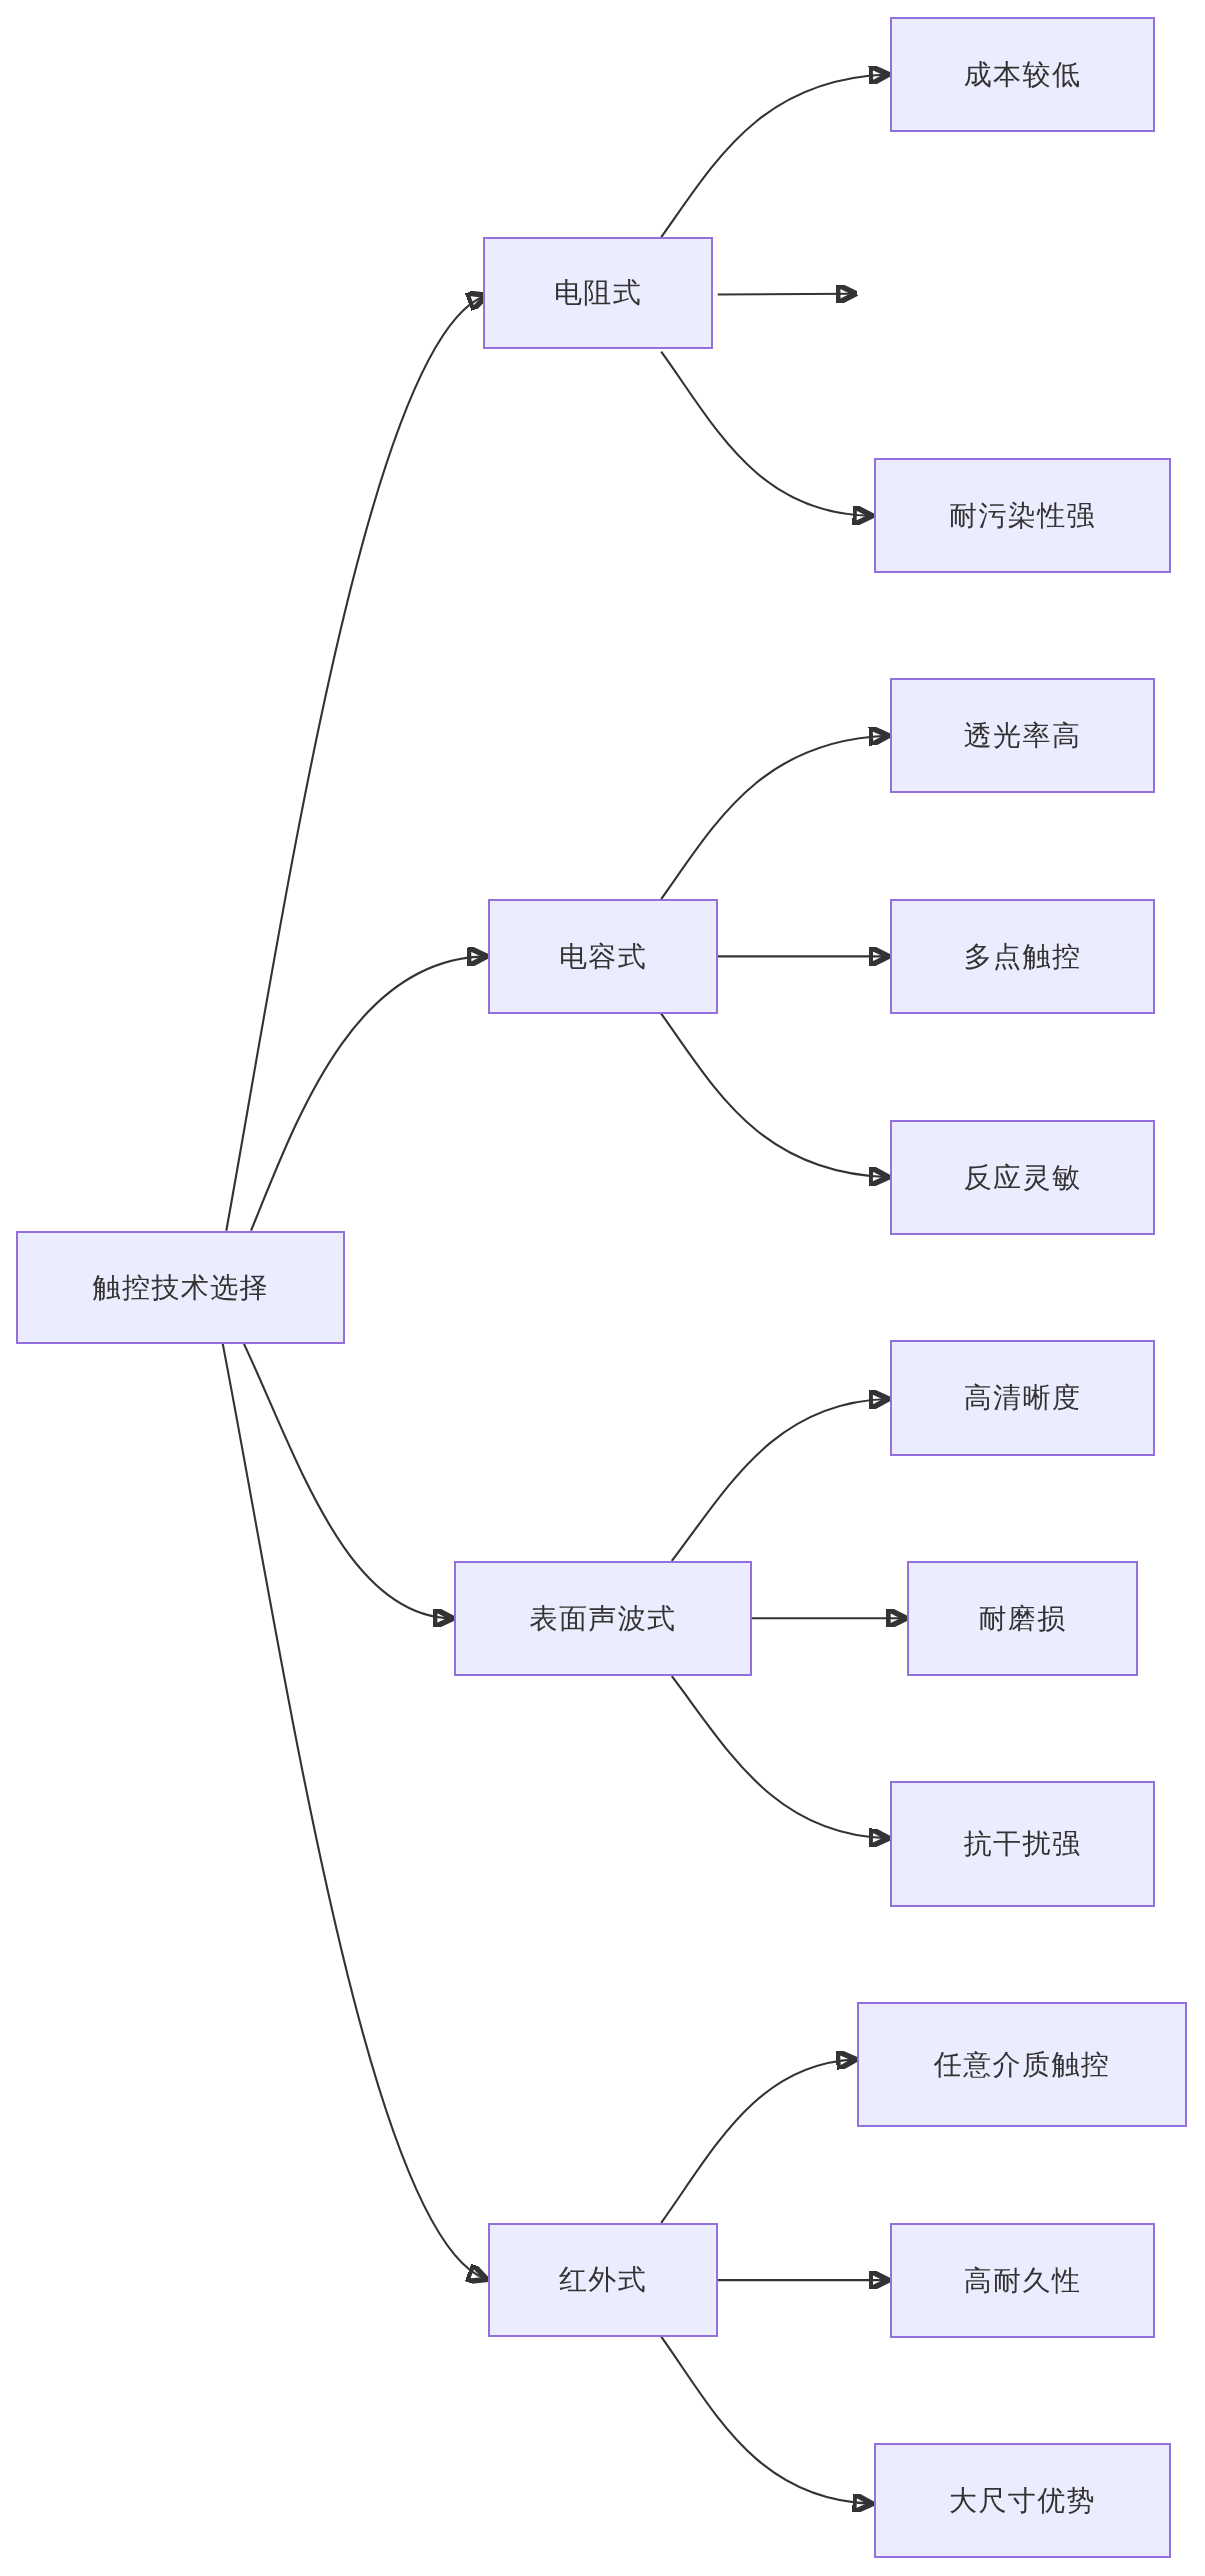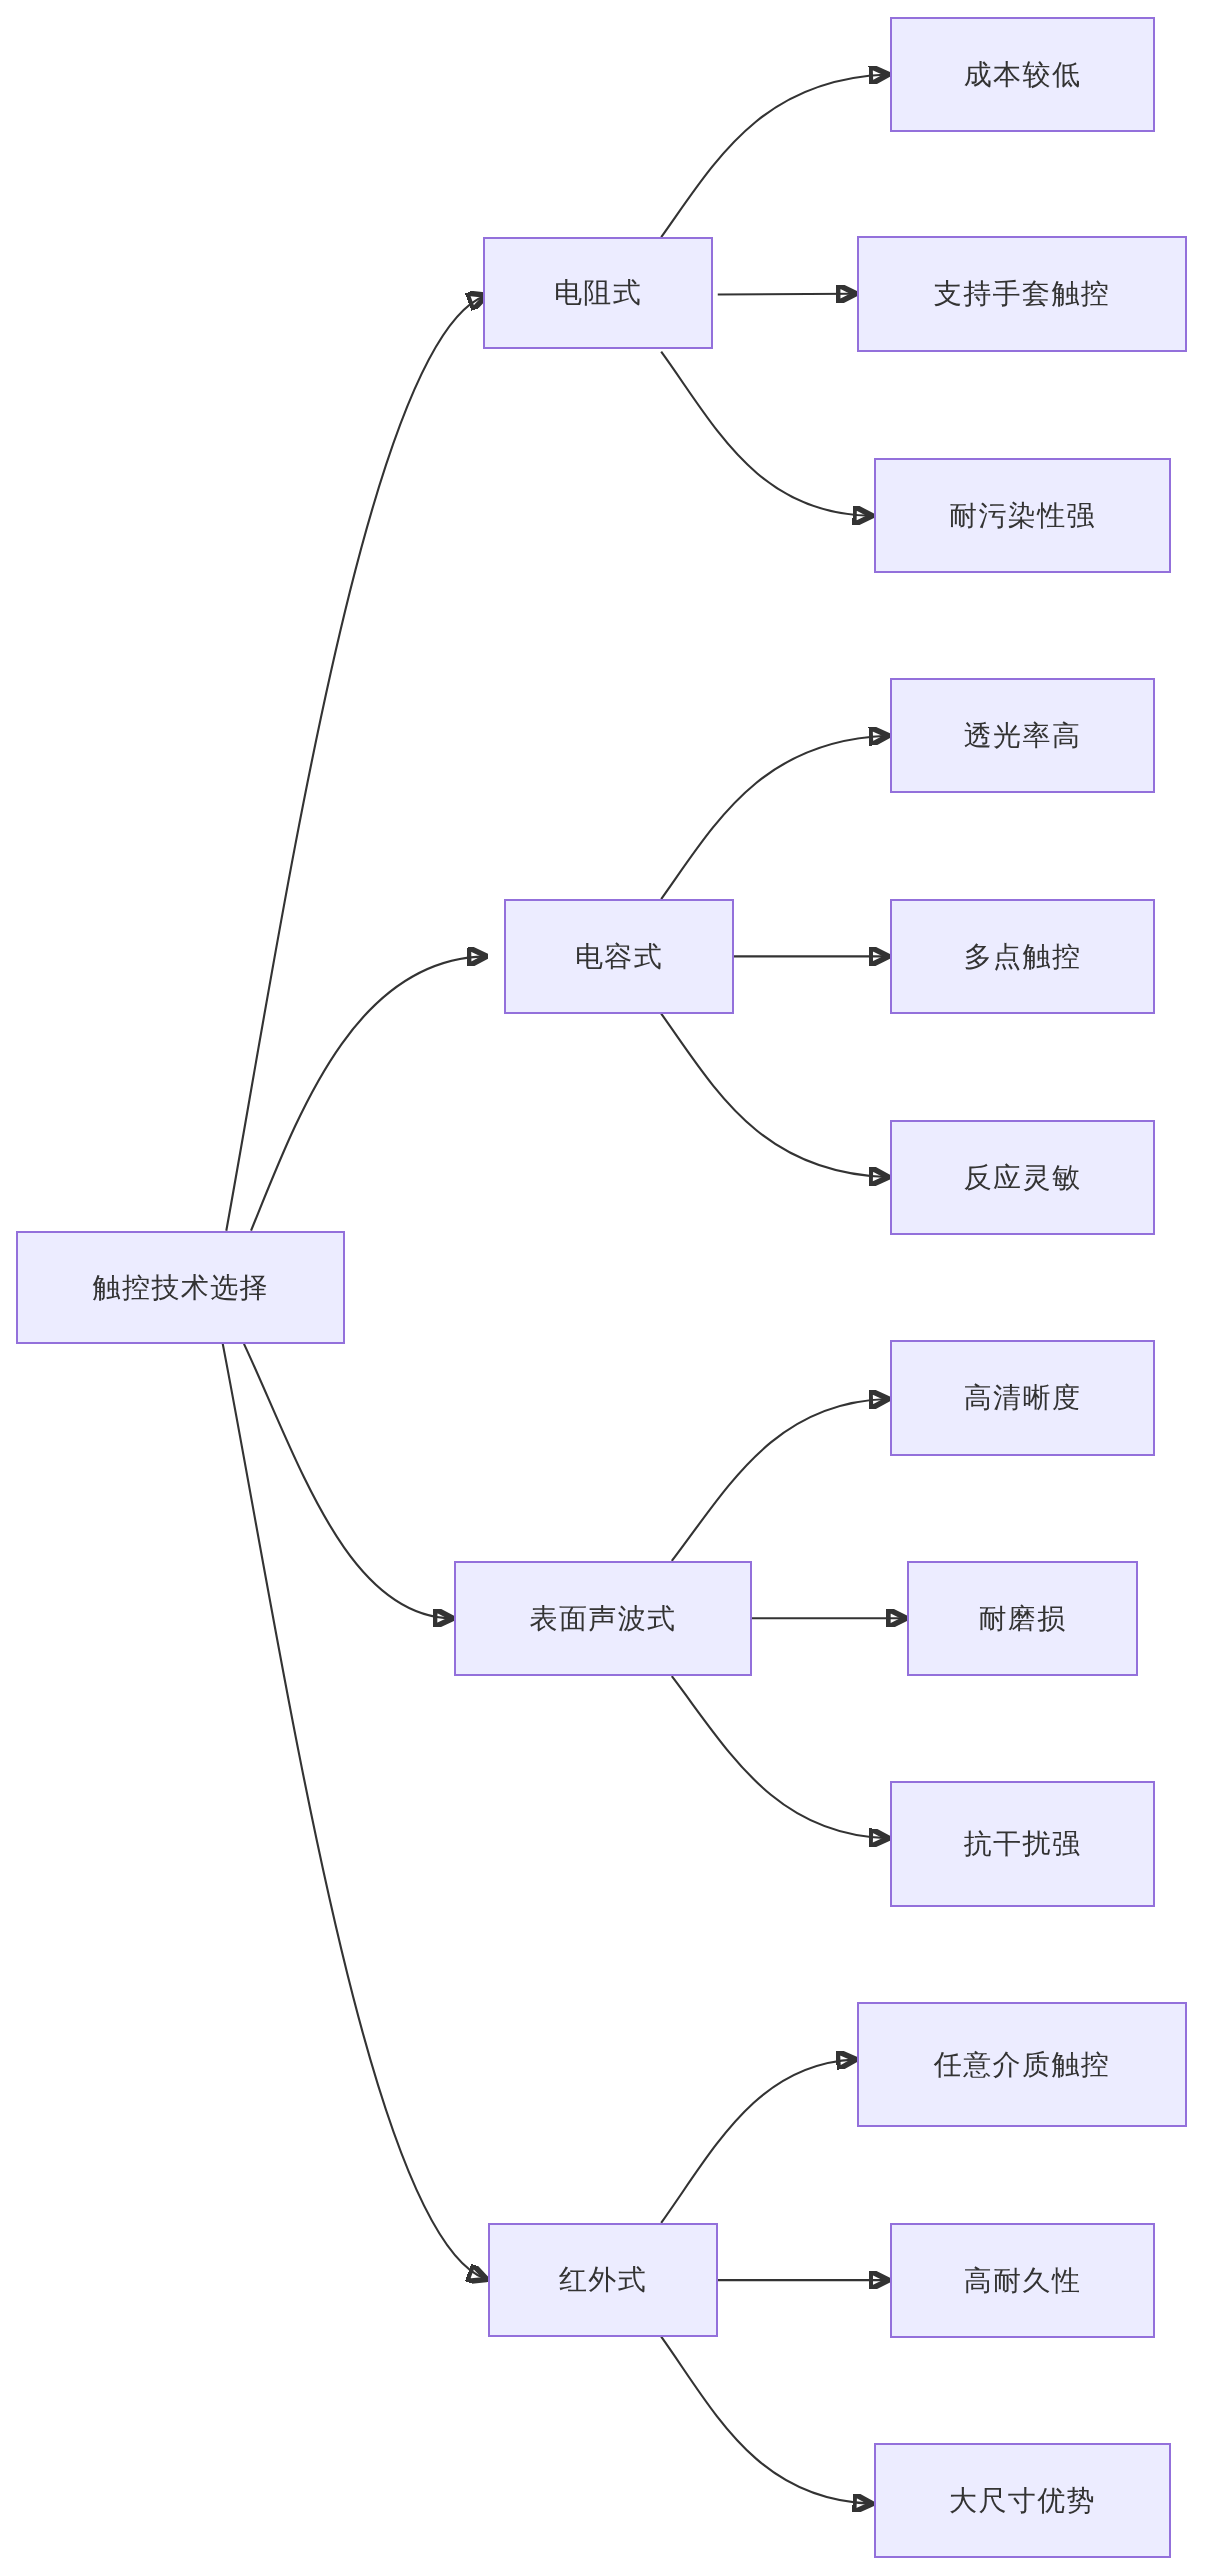--- a/index.html
+++ b/index.html
@@ -72,26 +72,25 @@
     <path d="M 950 2370 C 1030 2475, 1095 2594, 1254 2599" marker-end="url(#arrow)"></path>
 
     <path d="M 935 3143 C 1010 3038, 1070 2919, 1208 2912" marker-end="url(#arrow)"></path>
     <path d="M 1015 3224 L 1254 3224" marker-end="url(#arrow)"></path>
     <path d="M 935 3304 C 1010 3409, 1070 3534, 1231 3540" marker-end="url(#arrow)"></path>
   </svg>
 
   <div class="node" style="left:16.3px; top:1231px; width:329px; height:113px;">触控技术选择</div>
 
   <div class="node" style="left:483px; top:237px; width:230px; height:112px;">电阻式</div>
-  <div class="node" style="left:488px; top:899px; width:230px; height:115px;margin-left:16px;">电容式</div>
+  <div class="node" style="left:488px; top:899px; width:230px; height:115px;">电容式</div>
   <div class="node" style="left:454px; top:1561px; width:298px; height:115px;">表面声波式</div>
   <div class="node" style="left:488px; top:2223px; width:230px; height:114px;">红外式</div>
 
   <div class="node" style="left:890px; top:17px; width:265px; height:115px;">成本较低</div>
-  <div class="node" style="left:857px; top:236px; width:330px; height:116px;">支持手套触控</div>
   <div class="node" style="left:874px; top:458px; width:297px; height:115px;">耐污染性强</div>
 
   <div class="node" style="left:890px; top:678px; width:265px; height:115px;">透光率高</div>
   <div class="node" style="left:890px; top:899px; width:265px; height:115px;">多点触控</div>
   <div class="node" style="left:890px; top:1120px; width:265px; height:115px;">反应灵敏</div>
 
   <div class="node" style="left:890px; top:1340px; width:265px; height:116px;">高清晰度</div>
   <div class="node" style="left:907px; top:1561px; width:231px; height:115px;">耐磨损</div>
   <div class="node" style="left:890px; top:1781px; width:265px; height:126px;">抗干扰强</div>
 

